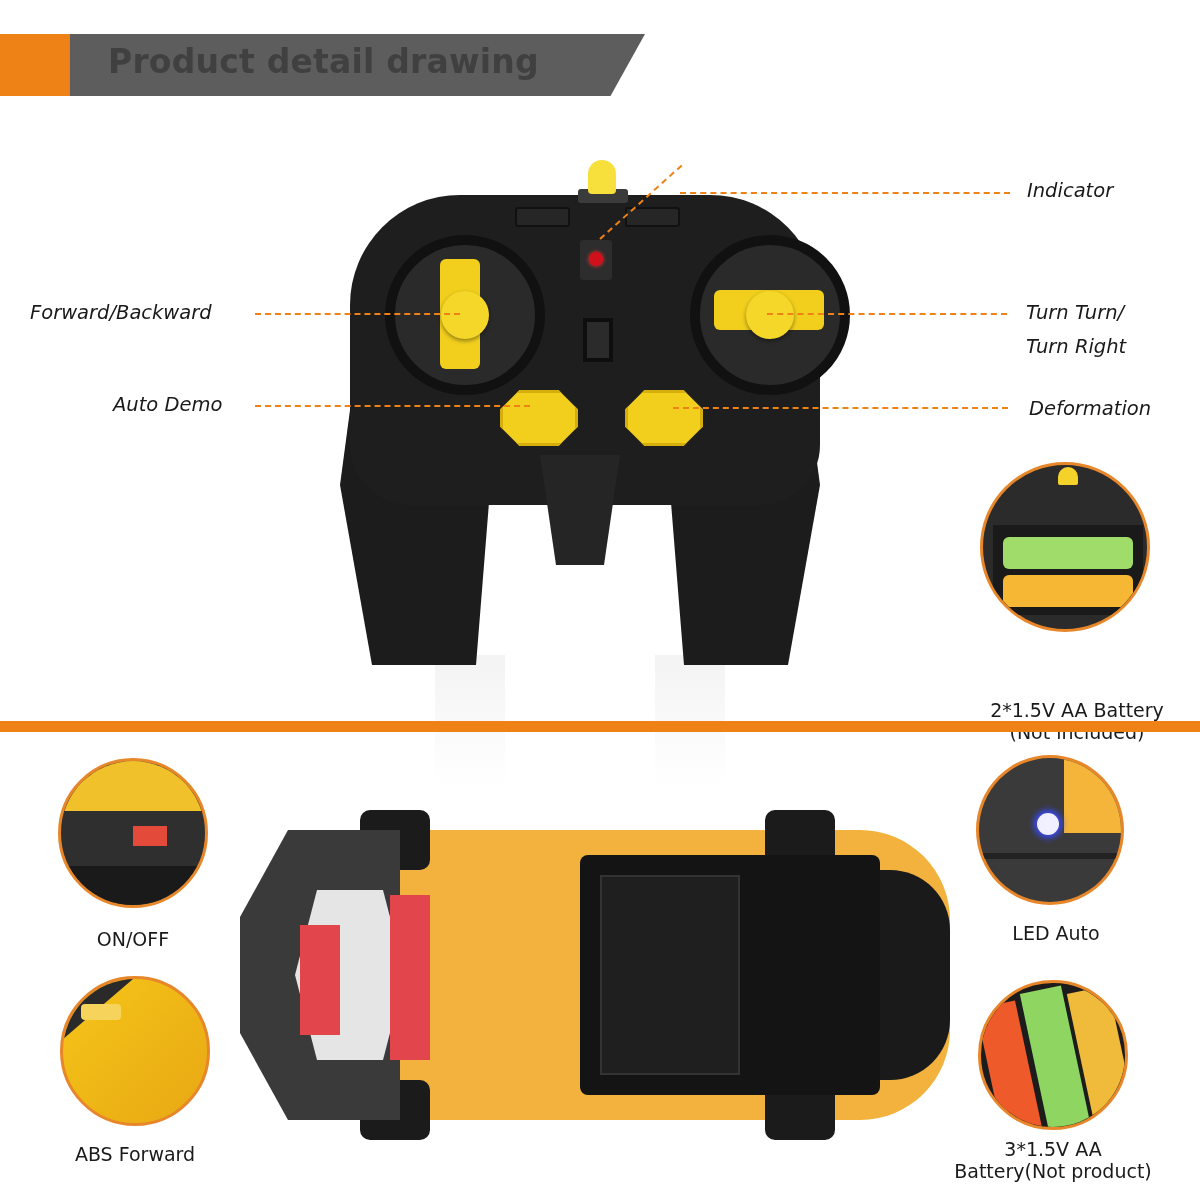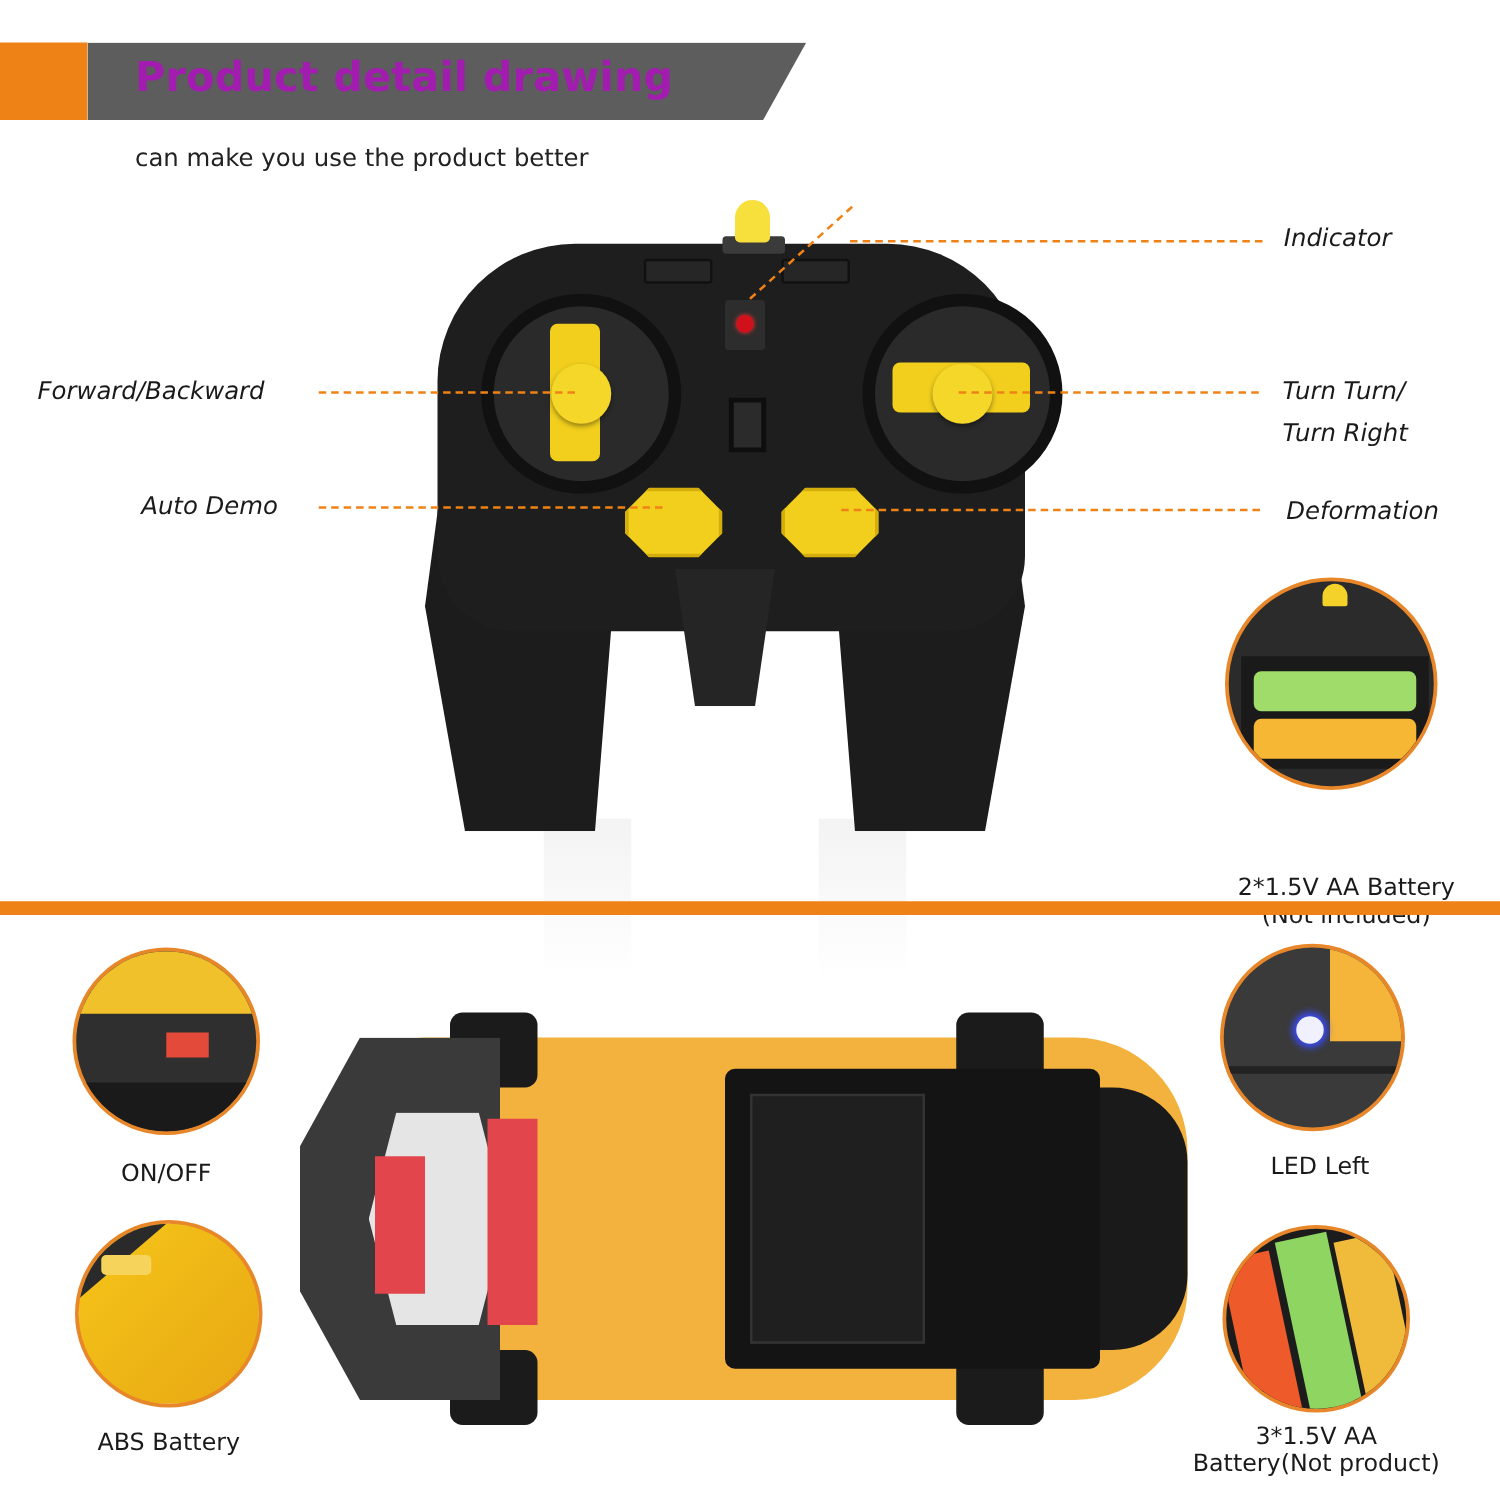--- a/index.html
+++ b/index.html
@@ -3,21 +3,21 @@
 <meta charset="utf-8">
 <style>
   * { box-sizing: border-box; margin: 0; padding: 0; }
   html, body { width: 1200px; height: 1200px; background: #ffffff; overflow: hidden; }
   body { position: relative; font-family: "DejaVu Sans", sans-serif; color: #1a1a1a; }
 
   .banner { position: absolute; left: 0; top: 34px; width: 645px; height: 62px; }
   .banner-orange { position: absolute; left: 0; top: 0; width: 70px; height: 62px; background: #ee8216; }
   .banner-gray { position: absolute; left: 70px; top: 0; width: 575px; height: 62px; background: #5d5d5d;
     clip-path: polygon(0 0, 100% 0, 94% 100%, 0 100%); }
-  .banner-title { position: absolute; left: 108px; top: 8px; font-size: 33px; font-weight: bold; color: #a21caf; letter-spacing: 0.2px; }
+  .banner-title { position: absolute; left: 108px; top: 8px; font-size: 33px; font-weight: bold; color: #404040; letter-spacing: 0.2px; }
 
   .subtitle { position: absolute; left: 108px; top: 113px; font-size: 19.5px; line-height: 28px; color: #222; }
 
   .label { position: absolute; font-size: 19.5px; color: #1a1a1a; white-space: nowrap; font-style: italic; }
   .dash { position: absolute; height: 0; border-top: 2px dashed #ee8216; }
 
   
   .remote { position: absolute; left: 340px; top: 155px; width: 480px; height: 560px; }
   .antenna { position: absolute; left: 248px; top: 5px; width: 28px; height: 34px; background: #f7df3c; border-radius: 14px 14px 4px 4px; }
   .antenna-base { position: absolute; left: 238px; top: 34px; width: 50px; height: 14px; background: #3b3b3b; border-radius: 3px; }
@@ -74,21 +74,20 @@
 </style>
 </head>
 <body>
 
 <div class="banner">
   <div class="banner-orange"></div>
   <div class="banner-gray"></div>
   <div class="banner-title">Product detail drawing</div>
 </div>
 <div class="subtitle">
-  <div>can make you use the product better</div>
 </div>
 
 <div class="remote">
   <div class="reflection" style="left:95px; top:500px;"></div>
   <div class="reflection" style="left:315px; top:500px;"></div>
   <div class="wing-left"></div>
   <div class="wing-right"></div>
   <div class="remote-body"></div>
   <div class="center-stem"></div>
   <div class="antenna-base"></div>
@@ -145,28 +144,28 @@
   <div style="position:absolute;left:0;top:0;width:150px;height:50px;background:#f1c12c;"></div>
   <div style="position:absolute;left:72px;top:65px;width:34px;height:20px;background:#e34a3a;"></div>
   <div style="position:absolute;left:0;top:105px;width:150px;height:45px;background:#1a1a1a;"></div>
 </div>
 <div class="inset-label" style="left:58px; top:928px; width:150px;">ON/OFF</div>
 
 <div class="inset abs-inset">
   <div style="position:absolute;left:0;top:0;width:70px;height:60px;background:#2a2a2a;clip-path:polygon(0 0,100% 0,0 100%);"></div>
   <div style="position:absolute;left:18px;top:25px;width:40px;height:16px;background:#f6d45b;border-radius:4px;"></div>
 </div>
-<div class="inset-label" style="left:60px; top:1143px; width:150px;">ABS Battery</div>
+<div class="inset-label" style="left:60px; top:1143px; width:150px;">ABS Forward</div>
 
 <div class="inset led-inset">
   <div style="position:absolute;left:85px;top:0;width:60px;height:75px;background:#f5b53a;"></div>
   <div style="position:absolute;left:58px;top:55px;width:22px;height:22px;border-radius:50%;background:#f0f0ff;box-shadow:0 0 6px 3px #3a4bff;"></div>
   <div style="position:absolute;left:0;top:95px;width:148px;height:6px;background:#222;"></div>
 </div>
-<div class="inset-label" style="left:976px; top:922px; width:160px;">LED Left</div>
+<div class="inset-label" style="left:976px; top:922px; width:160px;">LED Auto</div>
 
 <div class="inset aa3-inset">
   <div style="position:absolute;left:10px;top:20px;width:40px;height:150px;background:#ef5a2a;transform:rotate(-12deg);"></div>
   <div style="position:absolute;left:55px;top:5px;width:42px;height:160px;background:#8fd561;transform:rotate(-12deg);"></div>
   <div style="position:absolute;left:102px;top:5px;width:42px;height:160px;background:#f0bb3a;transform:rotate(-12deg);"></div>
 </div>
 <div class="inset-label" style="left:943px; top:1138px; width:220px;text-align:center;">
   <div>3*1.5V AA</div>
   <div>Battery(Not product)</div>
 </div>

